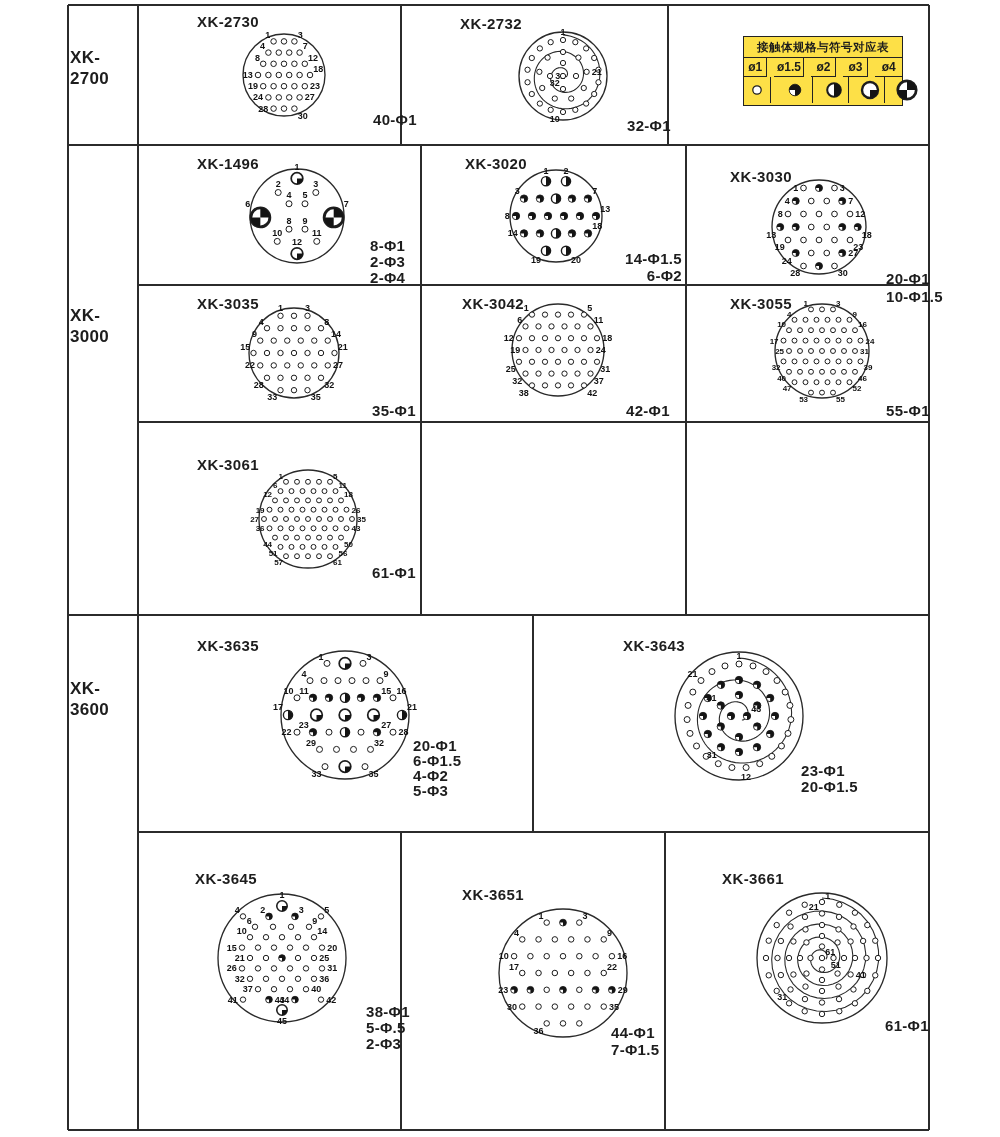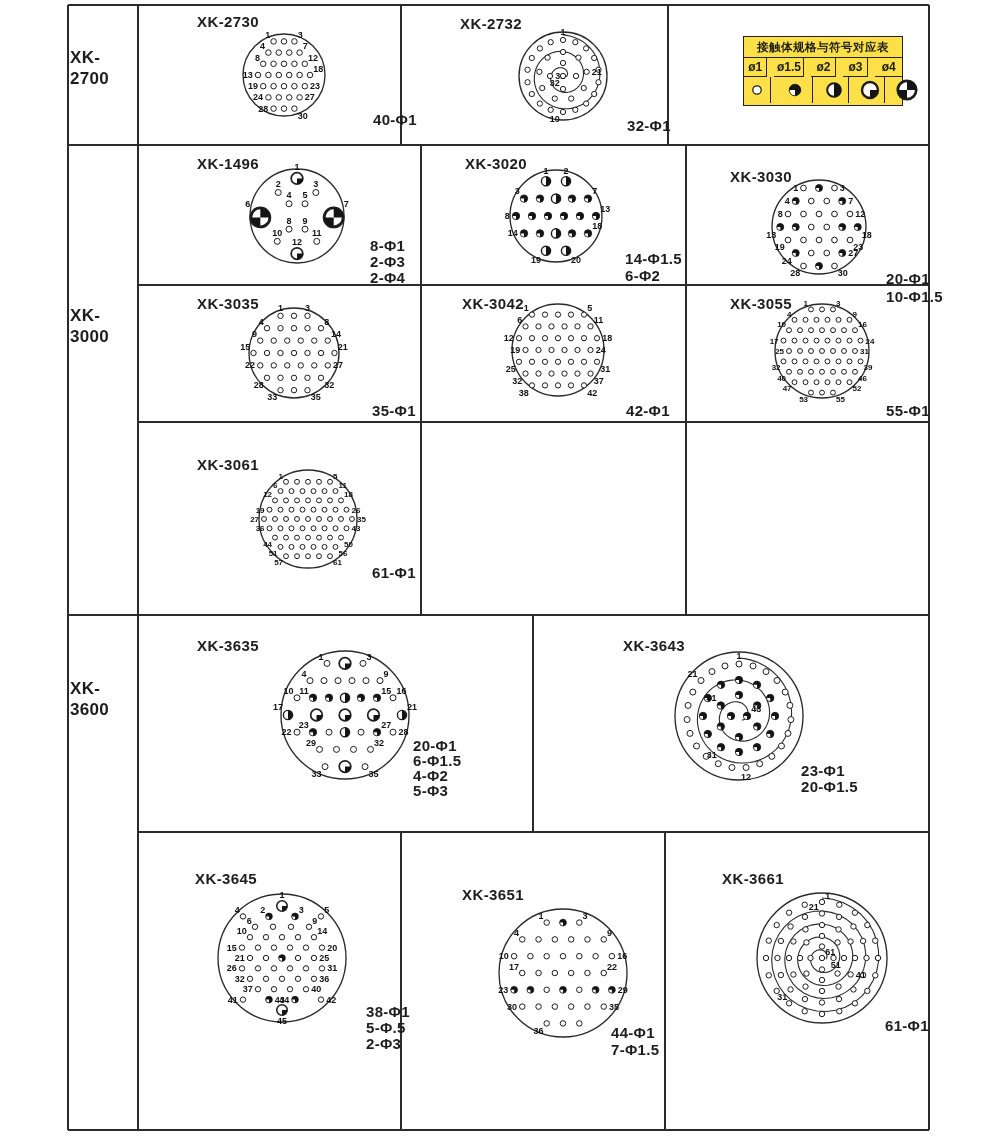--- a/index.html
+++ b/index.html
@@ -325,21 +325,21 @@
         <g>
           <circle cx="127" cy="108.6" r="5.8" fill="#fff" stroke="#1d1d1d" stroke-width="1.74"></circle>
           <path d="M127 108.6 L132.8 108.6 A5.8 5.8 0 0 1 127 114.39999999999999 Z" fill="#141414"></path>
         </g>
         <text x="127" y="100.3" text-anchor="middle" font-size="9" font-weight="700" fill="#111">12</text>
       </svg>
       <div class="spec" style="left: 200px; top: 93px; line-height: 16px;">8-Φ1
 2-Φ3
 2-Φ4</div>
     </div>
-    <div class="cell" style="left: 421px; top: 145px; width: 211px; height: 140px;">
+    <div class="cell" style="left: 421px; top: 145px; width: 211px; height: 140px; text-align: right;">
       <div class="ctitle" style="left: 12px; top: 10px;">XK-3020</div>
       <svg width="265" height="140" style="position: absolute; left: 0px; top: 0px;">
         <circle cx="103" cy="71" r="46" fill="none" stroke="#2a2a2a" stroke-width="1.35"></circle>
         <g>
           <circle cx="93" cy="36.2" r="4.6" fill="#fff" stroke="#1d1d1d" stroke-width="1.38"></circle>
           <path d="M93 31.6 A4.6 4.6 0 0 1 93 40.800000000000004 Z" fill="#141414"></path>
         </g>
         <text x="93" y="29.1" text-anchor="middle" font-size="9" font-weight="700" fill="#111">1</text>
         <g>
           <circle cx="113" cy="36.2" r="4.6" fill="#fff" stroke="#1d1d1d" stroke-width="1.38"></circle>

